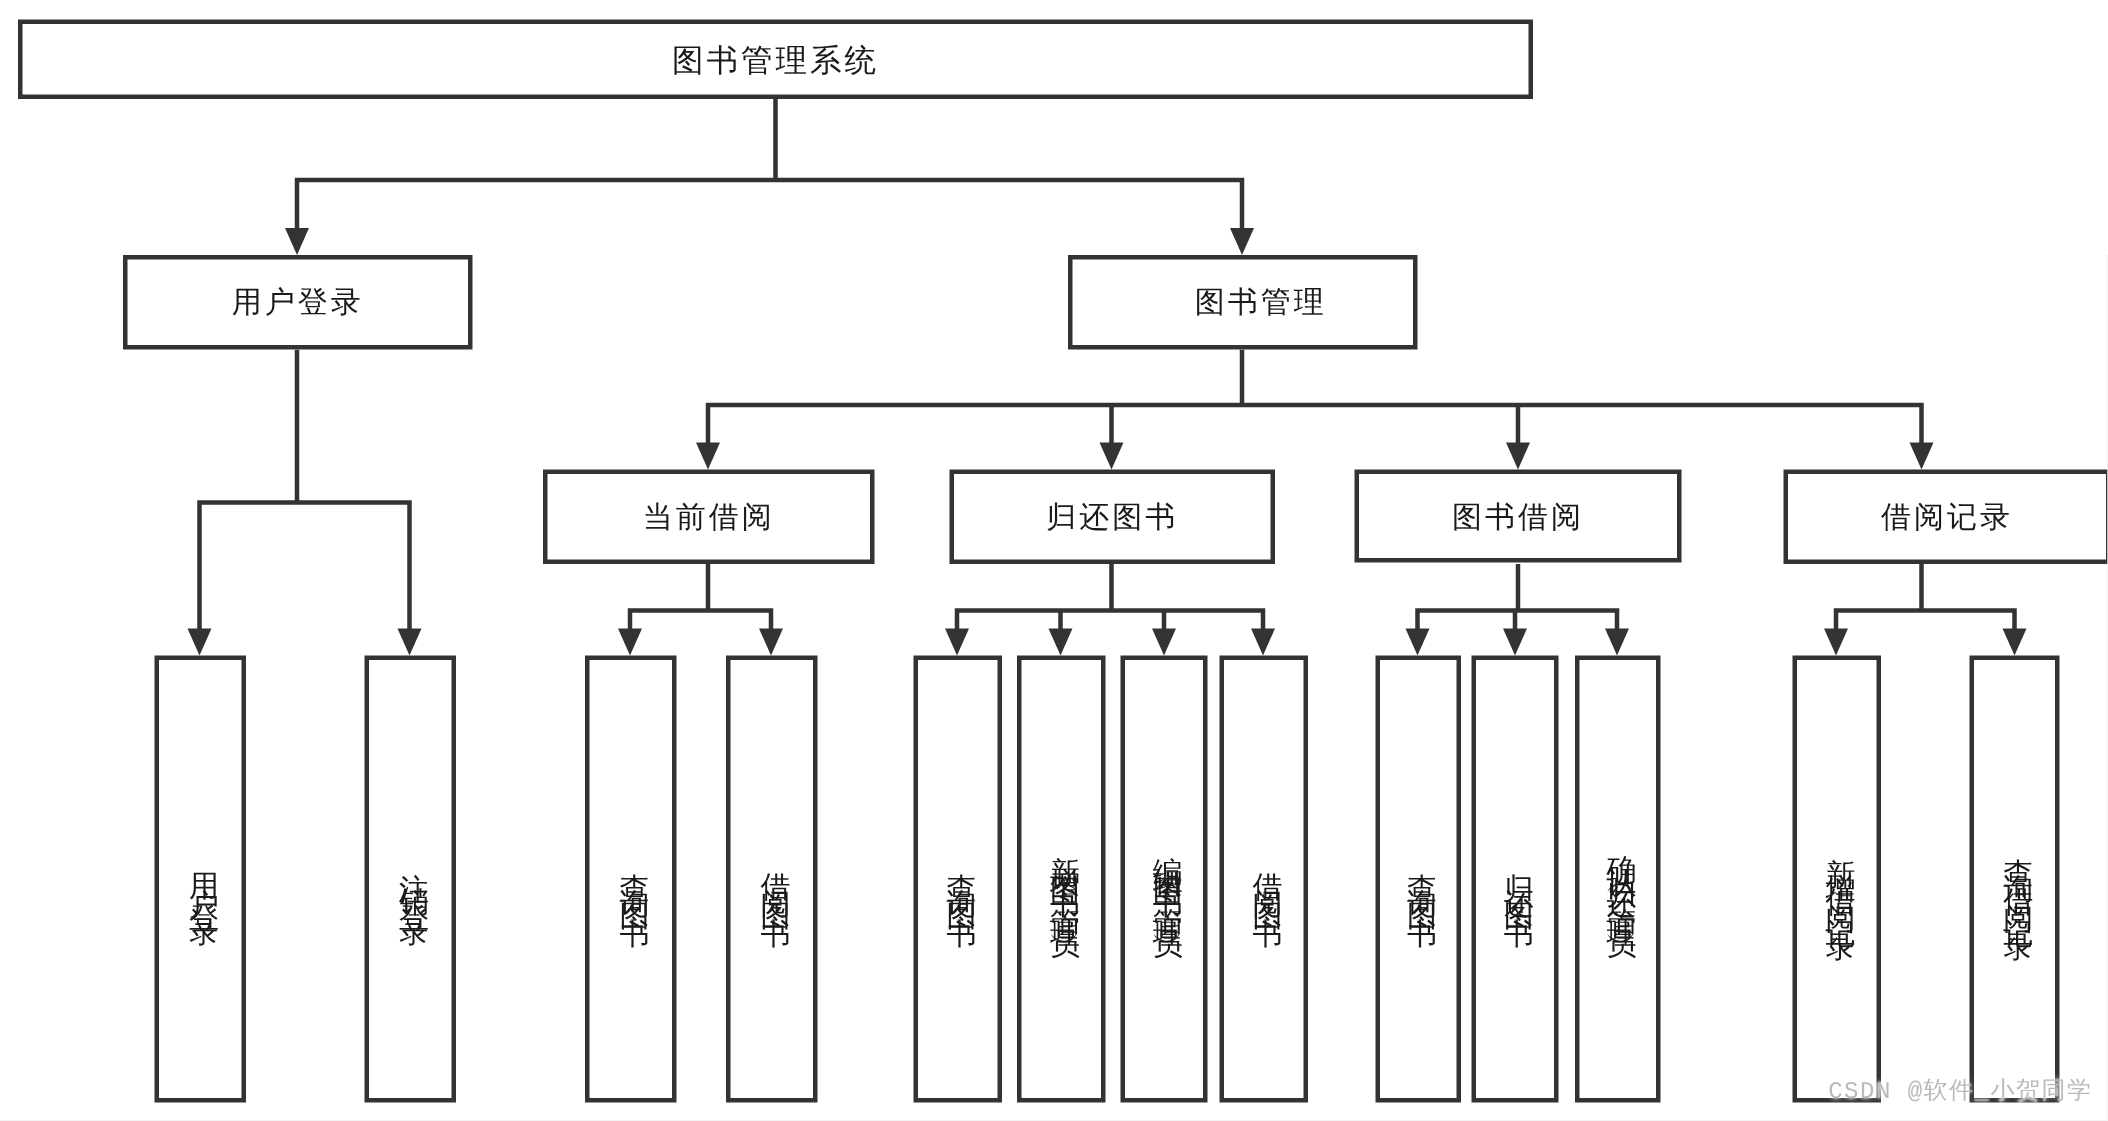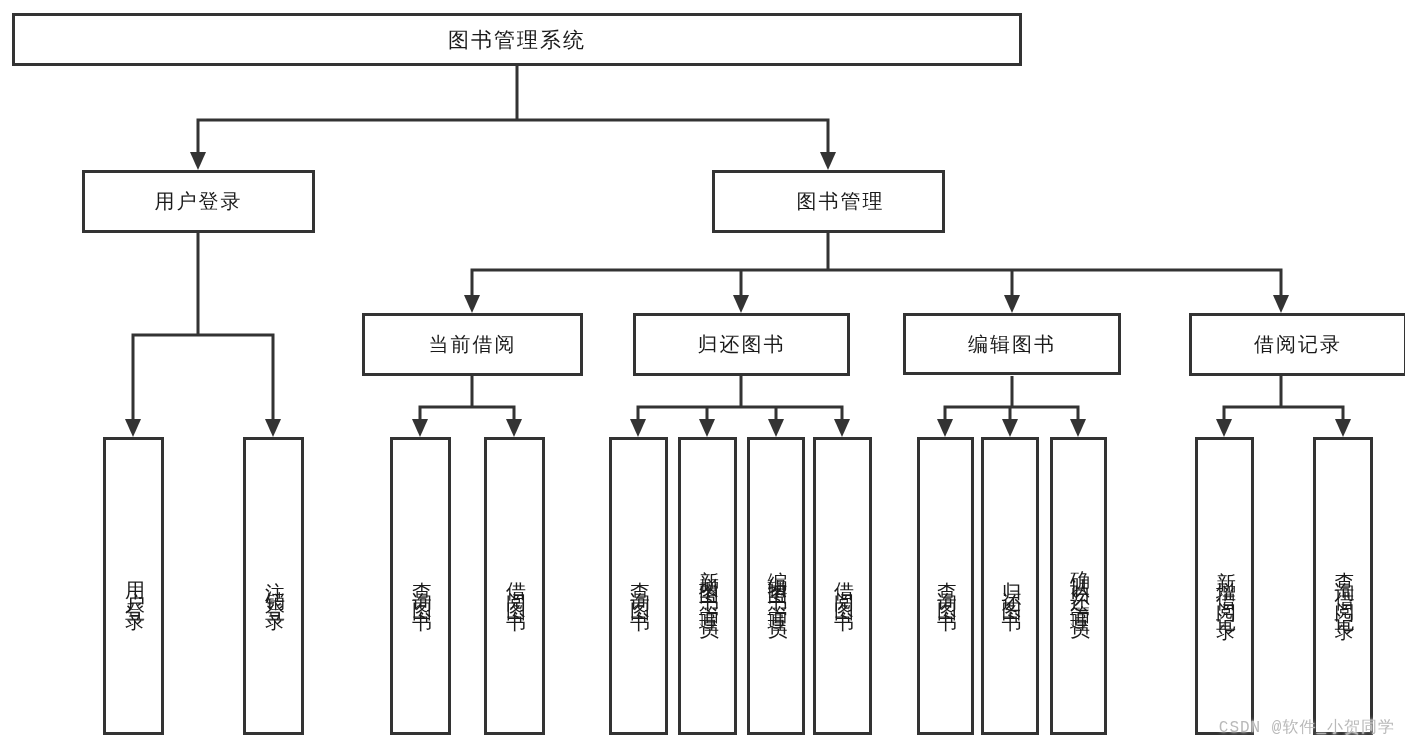--- a/index.html
+++ b/index.html
@@ -97,21 +97,21 @@
     <span>图书管理</span>
   </div>
 
   <div class="node h-node" style="left:362px;top:313px;width:221px;height:63px;">
     <span>当前借阅</span>
   </div>
   <div class="node h-node" style="left:633px;top:313px;width:217px;height:63px;">
     <span>归还图书</span>
   </div>
   <div class="node h-node" style="left:903px;top:313px;width:218px;height:62px;">
-    <span>编辑图书</span>
+    <span>图书借阅</span>
   </div>
   <div class="node h-node" style="left:1172px;top:313px;width:218px;height:63px;margin-left:17px;">
     <span>借阅记录</span>
   </div>
 
   <div class="node v-node" style="left:103px;top:437px;width:61px;height:298px;">
     <span>用户登录</span>
   </div>
   <div class="node v-node" style="left:243px;top:437px;width:61px;height:298px;">
     <span>注销登录</span>

